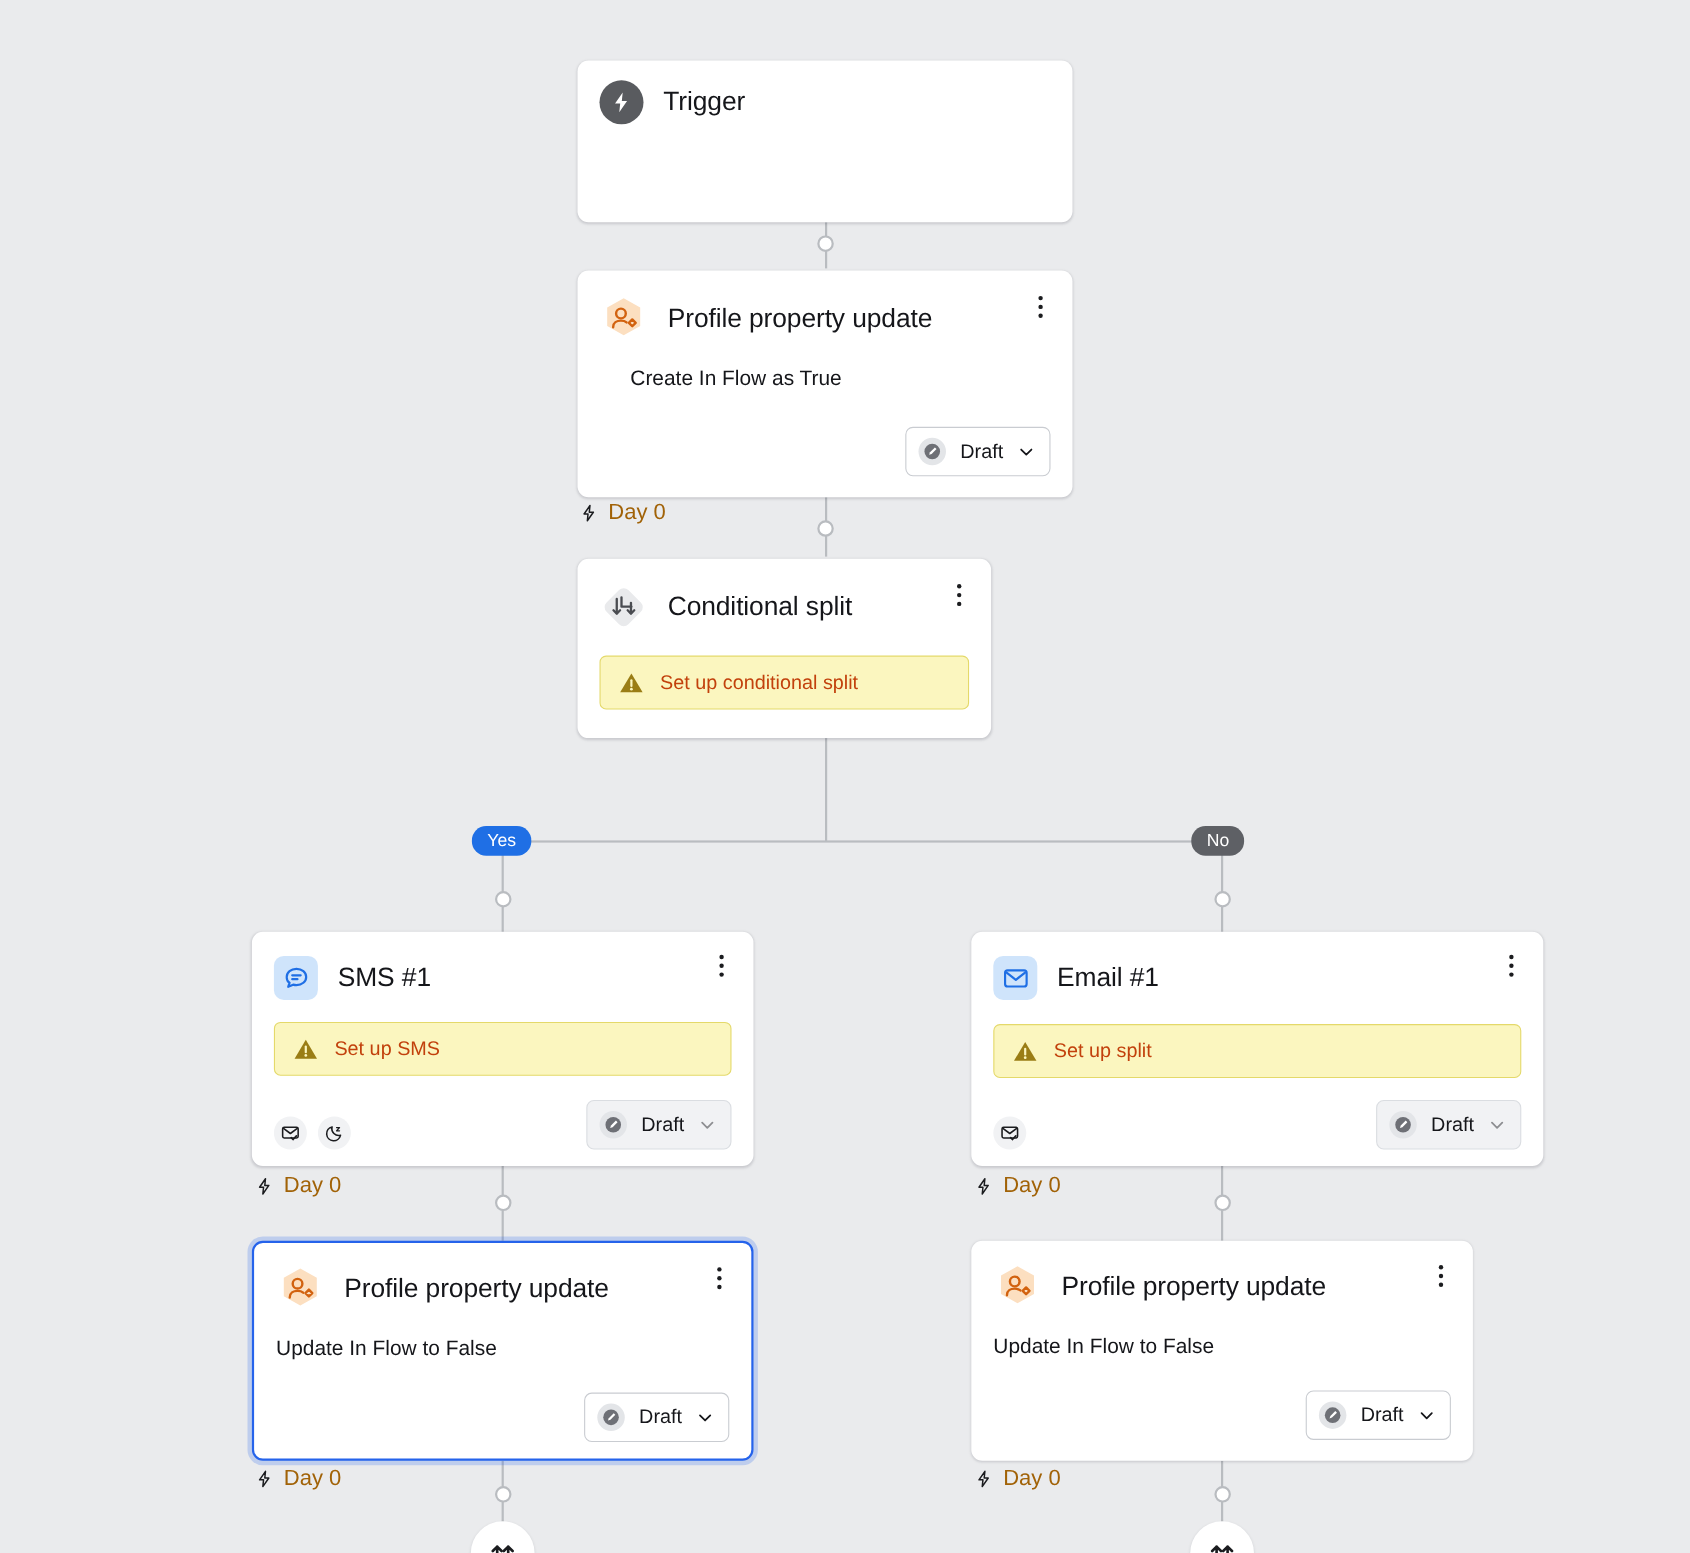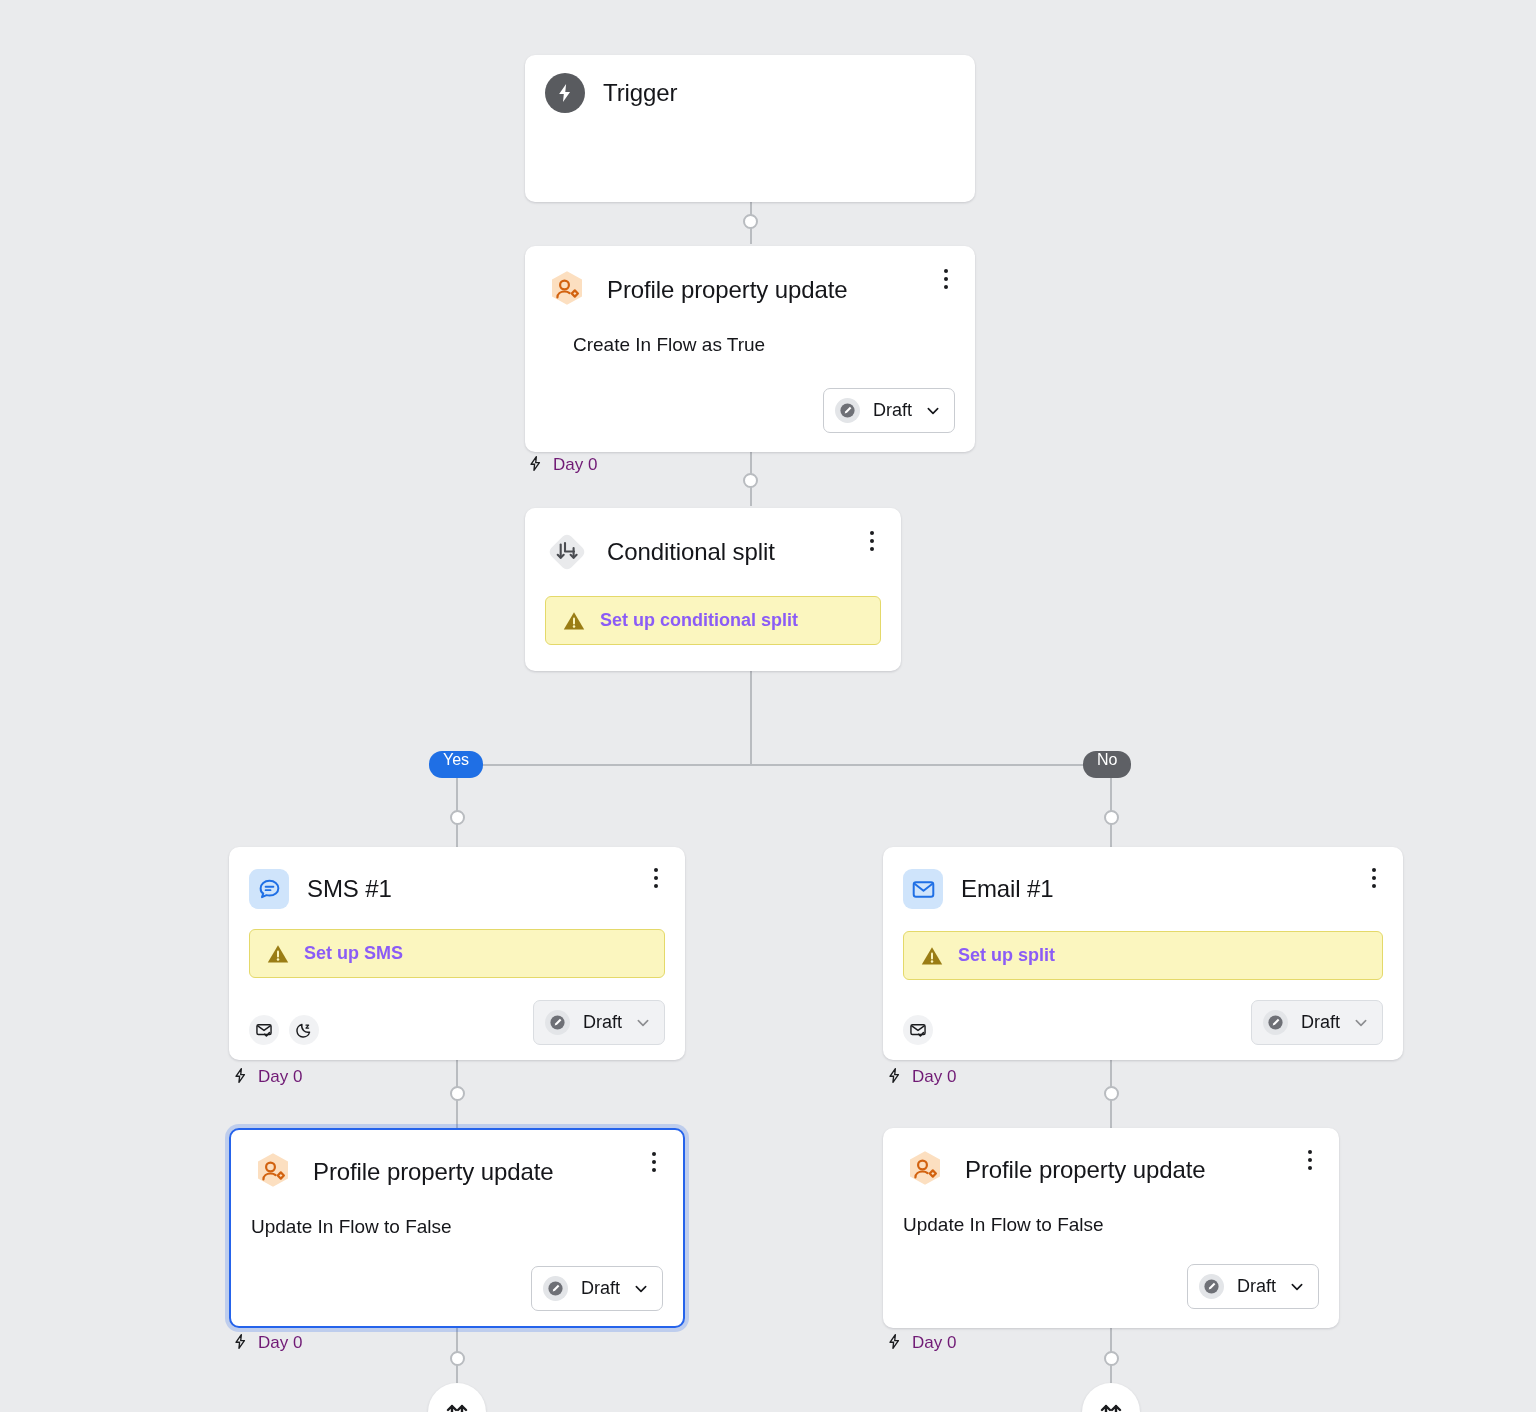--- a/index.html
+++ b/index.html
@@ -112,22 +112,21 @@
     border: 1px solid #e4d96a;
     border-radius: 6px;
     height: 49px;
     display: flex;
     align-items: center;
     padding-left: 16px;
     gap: 14px;
   }
   .warn-text {
     font-size: 18px;
-    color: #8b5cf6;
-    font-weight: bold;
+    color: #c2410c;
   }
 
   
   .status-row {
     display: flex;
     align-items: flex-end;
     padding: 0 20px;
     position: absolute;
     left: 0; right: 0;
   }
@@ -159,33 +158,33 @@
     display:flex; align-items:center; justify-content:center;
   }
   .dd-label { font-size: 18px; color: #15161a; }
   .chev { width: 16px; height: 16px; flex: 0 0 auto; }
   .dropdown.muted .chev { opacity: .45; }
 
   
   .day {
     position: absolute;
     display: flex;
-    align-items: flex-start;
+    align-items: center;
     gap: 9px;
-    font-size: 17px;
-    color: #701a75;
+    font-size: 20px;
+    color: #a16207;
   }
 
   
   .pill {
     position: absolute;
     border-radius: 13px;
     height: 27px;
     padding: 0 14px;
-    display: flex; align-items: flex-start; justify-content: center;
+    display: flex; align-items: center; justify-content: center;
     font-size: 16px;
     color: #ffffff;
     cursor: pointer;
   }
   .pill.yes { background: #1f6fe5; }
   .pill.no  { background: #5e6065; }
 
   
   .merge {
     position: absolute;

